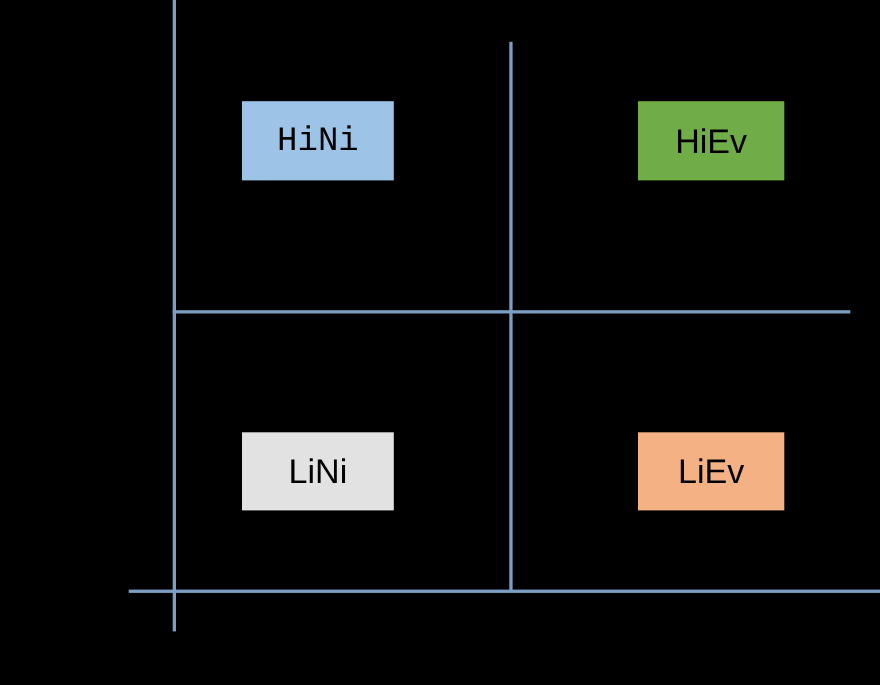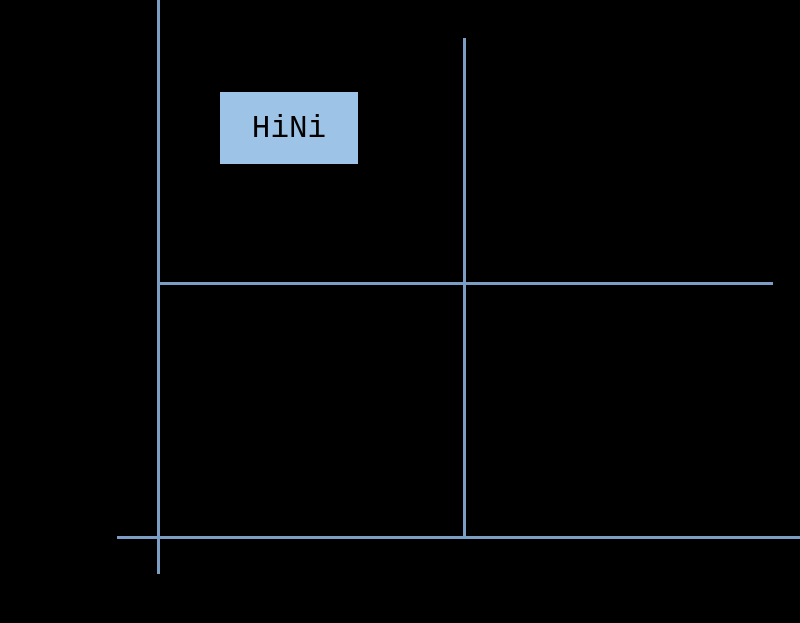--- a/index.html
+++ b/index.html
@@ -61,16 +61,25 @@
   <div class="axis-v" id="axis-vertical-divider" style="background: rgb(125, 158, 196);"></div>
 
   <div class="axis-h" id="axis-horizontal-divider" style="background: rgb(125, 158, 196);"></div>
 
   <div class="axis-h" id="axis-horizontal-main" style="background: rgb(125, 158, 196);"></div>
 
   <div class="quad-box" id="box-hini" style="background: rgb(157, 195, 230); color: rgb(0, 0, 0);">
     <span class="quad-label">HiNi</span>
   </div>
 
+  <div class="quad-box" id="box-hiev" style="background: rgb(112, 173, 71); color: rgb(0, 0, 0);">
+    <span class="quad-label">HiEv</span>
+  </div>
 
+  <div class="quad-box" id="box-lini" style="background: rgb(226, 226, 226); color: rgb(0, 0, 0);">
+    <span class="quad-label">LiNi</span>
+  </div>
 
+  <div class="quad-box" id="box-liev" style="background: rgb(244, 177, 131); color: rgb(0, 0, 0);">
+    <span class="quad-label">LiEv</span>
+  </div>
 
 </div>
 
 </body></html>

